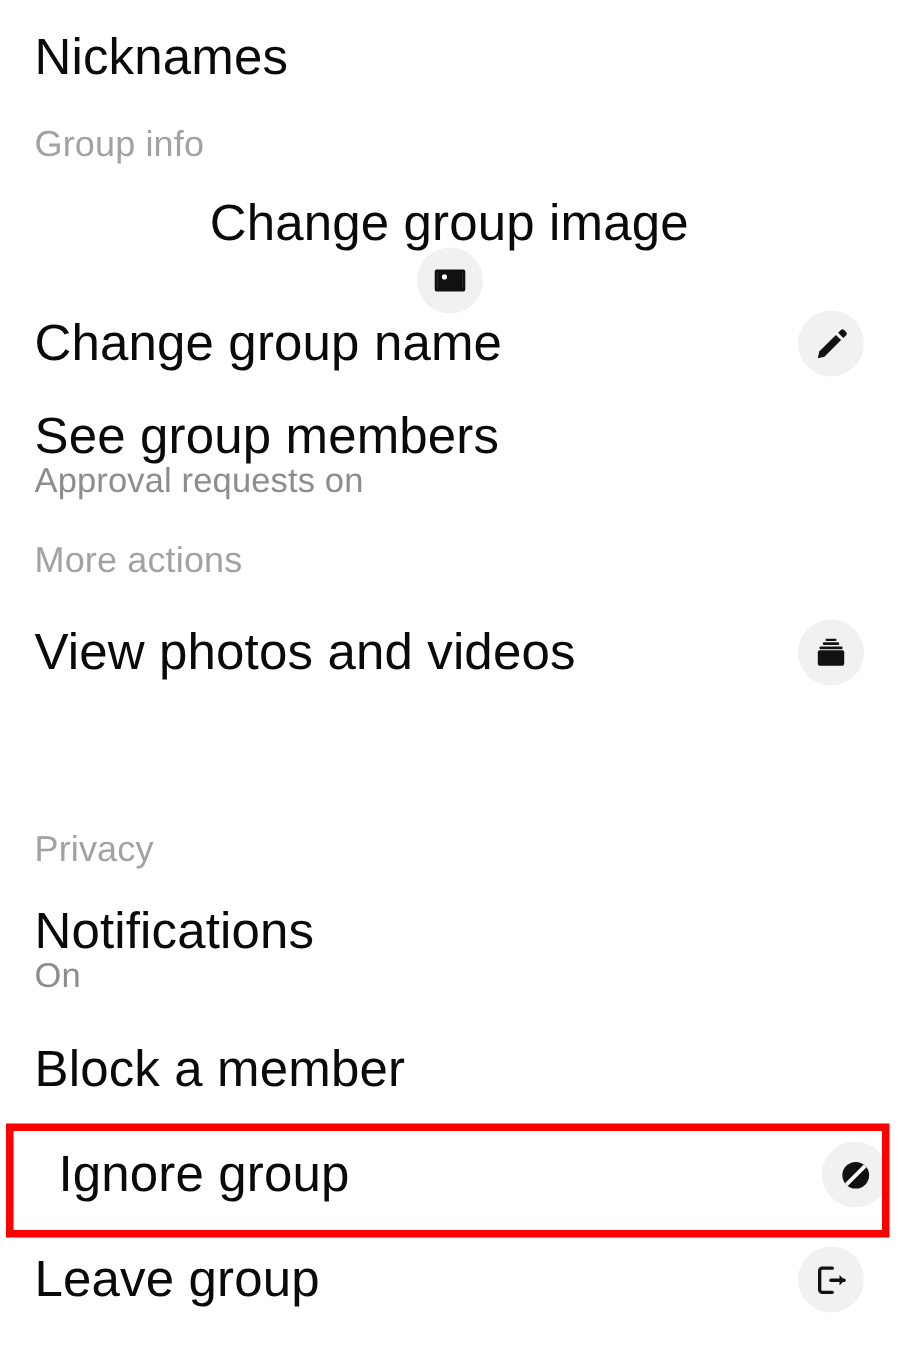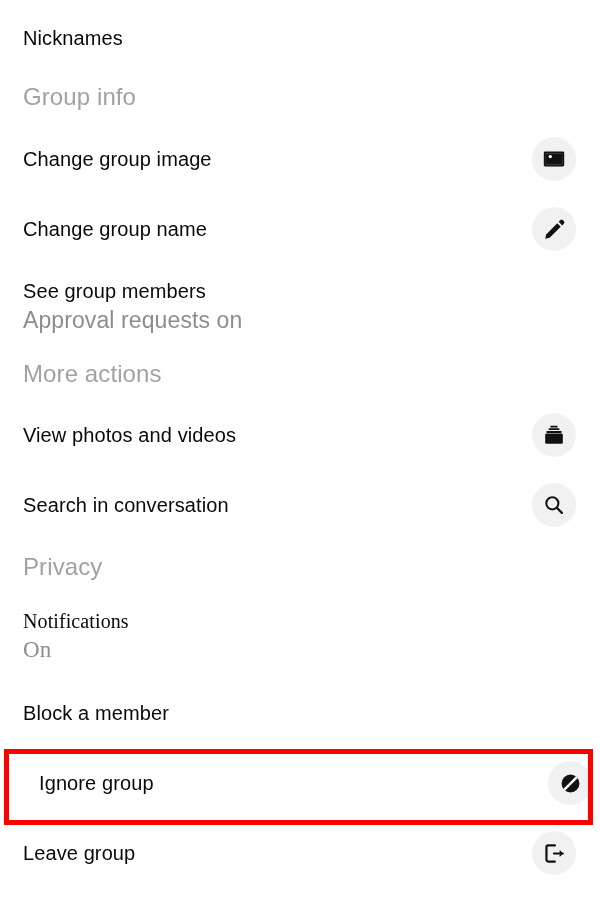--- a/index.html
+++ b/index.html
@@ -37,21 +37,21 @@
   }
 
   .row-text {
     display: flex;
     flex-direction: column;
     justify-content: center;
     min-width: 0;
   }
 
   .row-title {
-    font-size: 20px;
+    font-size: 34px;
     line-height: 31px;
     color: #0a0a0a;
     font-weight: 400;
     letter-spacing: 0.1px;
     white-space: nowrap;
   }
 
   .row-sub {
     font-size: 23px;
     line-height: 22px;
@@ -105,21 +105,21 @@
 <div class="screen">
 
   <div class="row" style="top:14px;height:48px;">
     <div class="row-text">
       <span class="row-title">Nicknames</span>
     </div>
   </div>
 
   <div class="section-header" style="top:84px;">Group info</div>
 
-  <div class="row" style="top:134px;height:50px;">
+  <div class="row" style="top:134px;height:50px;flex-direction:column;">
     <div class="row-text">
       <span class="row-title">Change group image</span>
     </div>
     <span class="icon-circle">
       <svg width="24" height="24" viewBox="0 0 24 24" aria-hidden="true">
         <path fill="#111111" d="M3.2 4.6h17.6a1.4 1.4 0 0 1 1.4 1.4v12a1.4 1.4 0 0 1-1.4 1.4H3.2A1.4 1.4 0 0 1 1.8 18V6a1.4 1.4 0 0 1 1.4-1.4Zm.6 2v10.8h16.4V6.6H3.8Z"></path>
         <path fill="#111111" d="M3.6 6.4h16.8v11.2H3.6z"></path>
         <circle cx="8.3" cy="9.6" r="1.7" fill="#ffffff"></circle>
         <path fill="#ffffff" d="M3.6 17.6 9.1 12l3.3 3.2 3.6-3.9 4.4 6.3z" opacity="0"></path>
         <path fill="#ffffff" d="M4.6 16.2h14.8v1.4H4.6z" opacity="0"></path>
@@ -155,35 +155,24 @@
     <span class="icon-circle">
       <svg width="22" height="22" viewBox="0 0 24 24" aria-hidden="true">
         <rect x="8" y="2" width="8" height="1.7" rx="0.8" fill="#111111"></rect>
         <rect x="6" y="4.6" width="12" height="1.9" rx="0.9" fill="#111111"></rect>
         <rect x="3.6" y="7.6" width="16.8" height="2.1" rx="1" fill="#111111"></rect>
         <rect x="2.4" y="10.4" width="19.2" height="11.2" rx="1.4" fill="#111111"></rect>
       </svg>
     </span>
   </div>
 
-  <div class="row" style="top:480px;height:50px;">
-    <div class="row-text">
-      <span class="row-title">Search in conversation</span>
-    </div>
-    <span class="icon-circle">
-      <svg width="22" height="22" viewBox="0 0 24 24" aria-hidden="true">
-        <circle cx="10.2" cy="10.2" r="6.6" fill="none" stroke="#111111" stroke-width="2.2"></circle>
-        <line x1="15.1" y1="15.1" x2="20.6" y2="20.6" stroke="#111111" stroke-width="2.4" stroke-linecap="round"></line>
-      </svg>
-    </span>
-  </div>
 
   <div class="section-header" style="top:554px;">Privacy</div>
 
-  <div class="row" style="top:602px;height:62px;font-family:Liberation Serif, serif;">
+  <div class="row" style="top:602px;height:62px;">
     <div class="row-text">
       <span class="row-title">Notifications</span>
       <span class="row-sub">On</span>
     </div>
   </div>
 
   <div class="row" style="top:688px;height:50px;">
     <div class="row-text">
       <span class="row-title">Block a member</span>
     </div>

